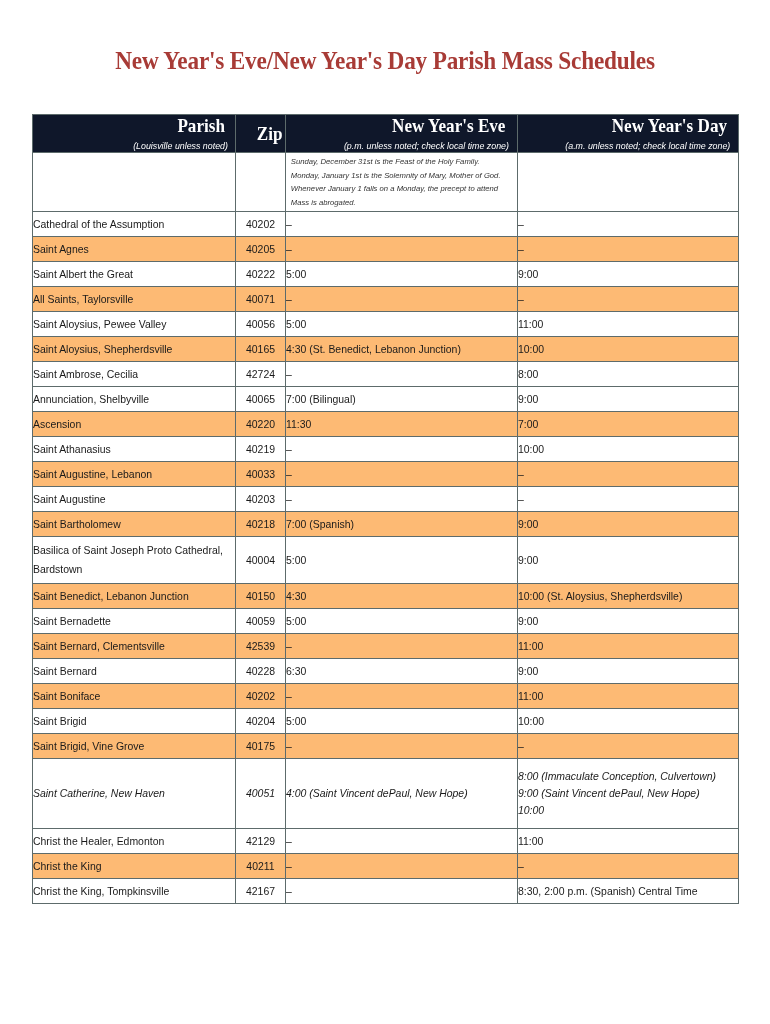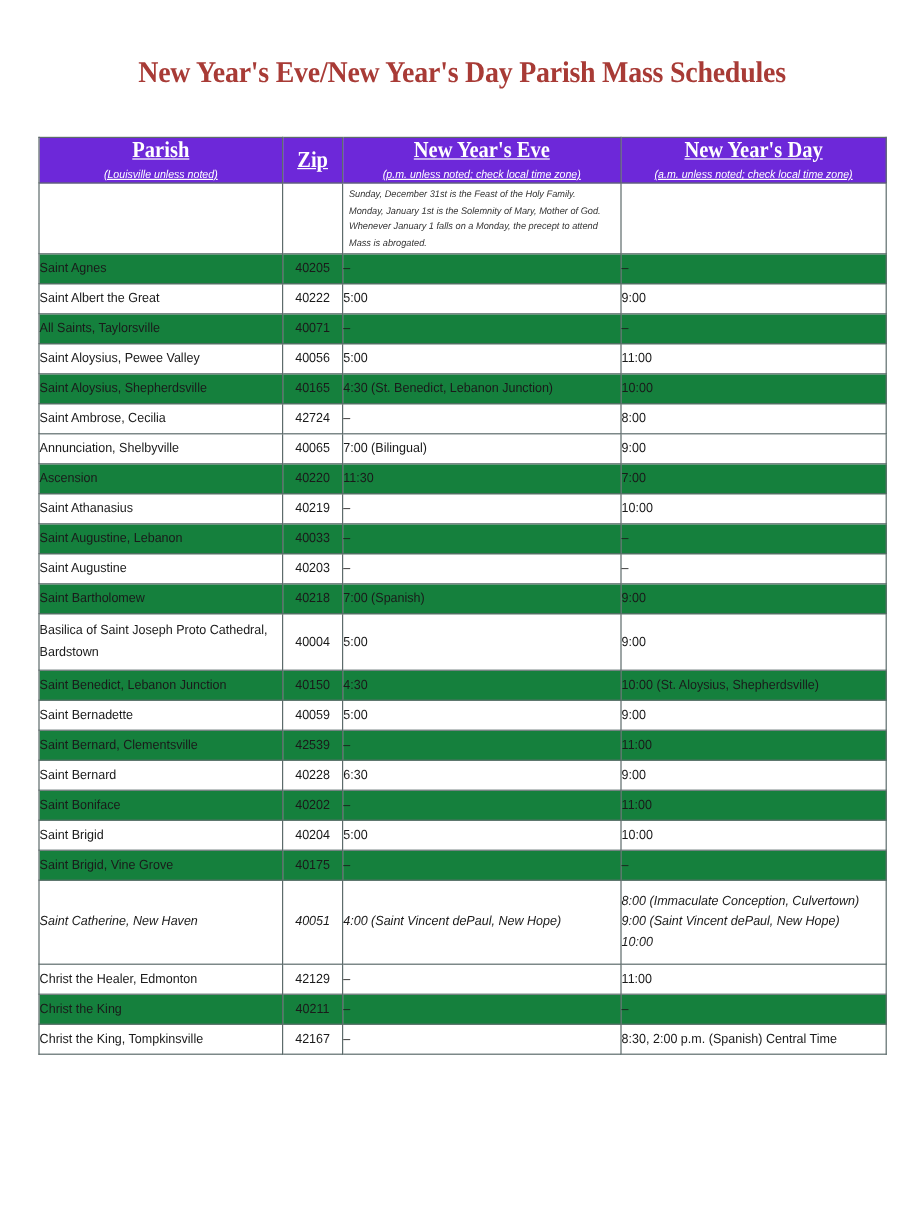--- a/index.html
+++ b/index.html
@@ -51,27 +51,26 @@
     vertical-align: middle;
     box-sizing: border-box;
   }
   col.c-parish { width: 203px; }
   col.c-zip    { width: 50px; }
   col.c-eve    { width: 232px; }
   col.c-day    { width: 221px; }
 
   
   thead th {
-    background: #6d28d9;
+    background: #0f172a;
     color: #ffffff;
-    text-align: center;
+    text-align: right;
     padding: 6px 4px 7px 4px;
     border-color: #A83B36;
     border-bottom: 1px solid #A83B36;
-    text-decoration: underline;
   }
   thead th.zipcol { border-left: 1px dotted #d6a09d; border-right: 1px dotted #d6a09d; }
   .hd-main {
     font-family: "Liberation Serif", serif;
     font-weight: bold;
     font-size: 19px;
     line-height: 22px;
     transform: scaleX(0.9);
     display: block;
     white-space: nowrap;
@@ -95,21 +94,21 @@
     font-size: 8px;
     line-height: 13.5px;
     color: #333333;
     padding: 2px 6px 2px 5px;
     transform: scaleX(0.96);
     transform-origin: left center;
   }
 
   
   tbody tr td { height: 25px; font-size: 11px; line-height: 15px; }
-  tbody tr.shade td { background: #15803d; }
+  tbody tr.shade td { background: #fdba74; }
   tbody tr.plain td { background: #ffffff; }
 
   td.parish  { padding: 3px 5px 3px 6px; text-align: left; }
   td.zip     { padding: 3px 4px; text-align: center; }
   td.eve     { padding: 3px 5px 3px 6px; text-align: left; }
   td.day     { padding: 3px 5px 3px 6px; text-align: left; }
 
   .cell-txt  { display: block; transform: scaleX(0.95); transform-origin: left center; white-space: pre-line; }
   td.zip .cell-txt { transform: scaleX(0.95); transform-origin: center center; }
   tr.tall-2 td { height: 47px; }
@@ -155,20 +154,34 @@
         <tr class="note-row">
           <td></td>
           <td></td>
           <td>
             <div class="note-text">Sunday, December 31st is the Feast of the Holy Family. Monday, January 1st is the Solemnity of Mary, Mother of God. Whenever January 1 falls on a Monday, the precept to attend Mass is abrogated.</div>
           </td>
           <td></td>
         </tr>
       </tbody>
       <tbody id="rows-body">
+          <tr class="plain">
+            <td class="parish">
+              <span class="cell-txt">Cathedral of the Assumption</span>
+            </td>
+            <td class="zip">
+              <span class="cell-txt">40202</span>
+            </td>
+            <td class="eve">
+              <span class="cell-txt">–</span>
+            </td>
+            <td class="day">
+              <span class="cell-txt">–</span>
+            </td>
+          </tr>
           <tr class="shade">
             <td class="parish">
               <span class="cell-txt">Saint Agnes</span>
             </td>
             <td class="zip">
               <span class="cell-txt">40205</span>
             </td>
             <td class="eve">
               <span class="cell-txt">–</span>
             </td>

